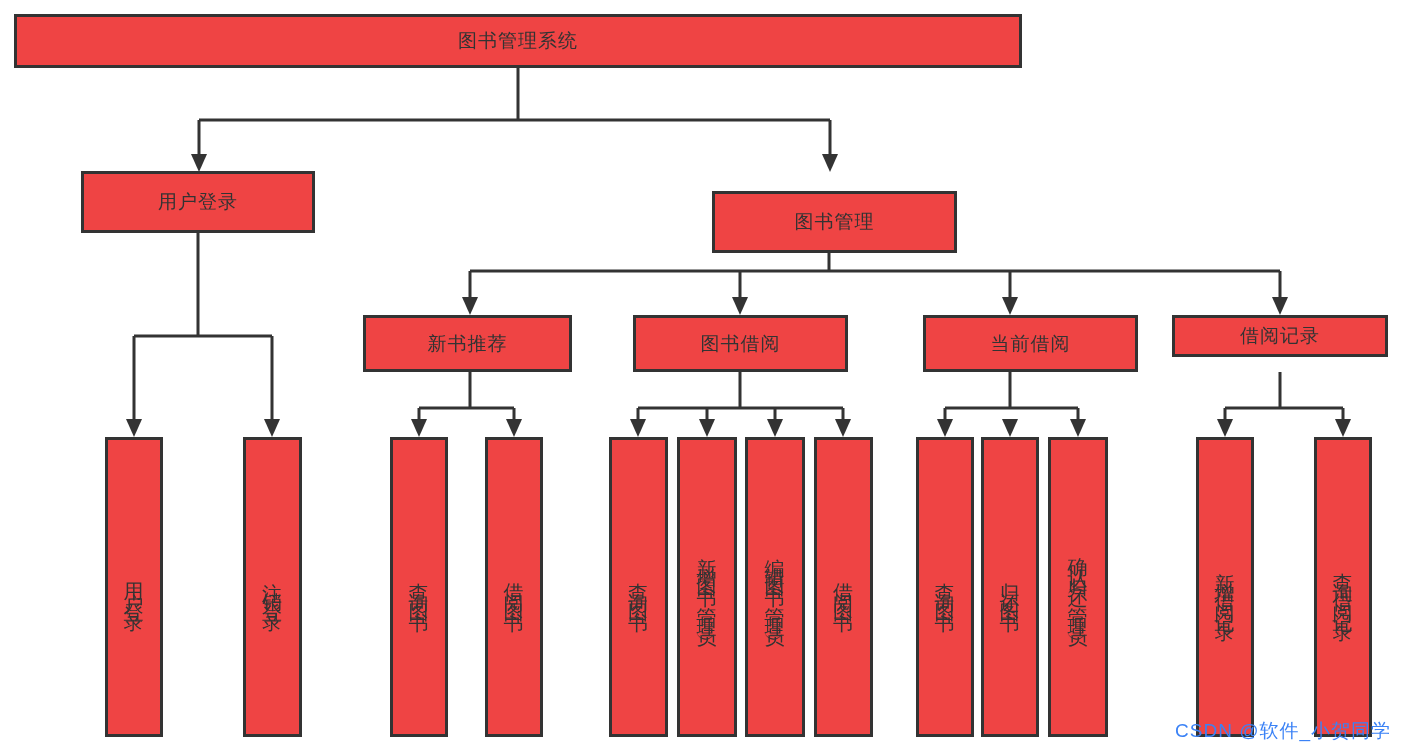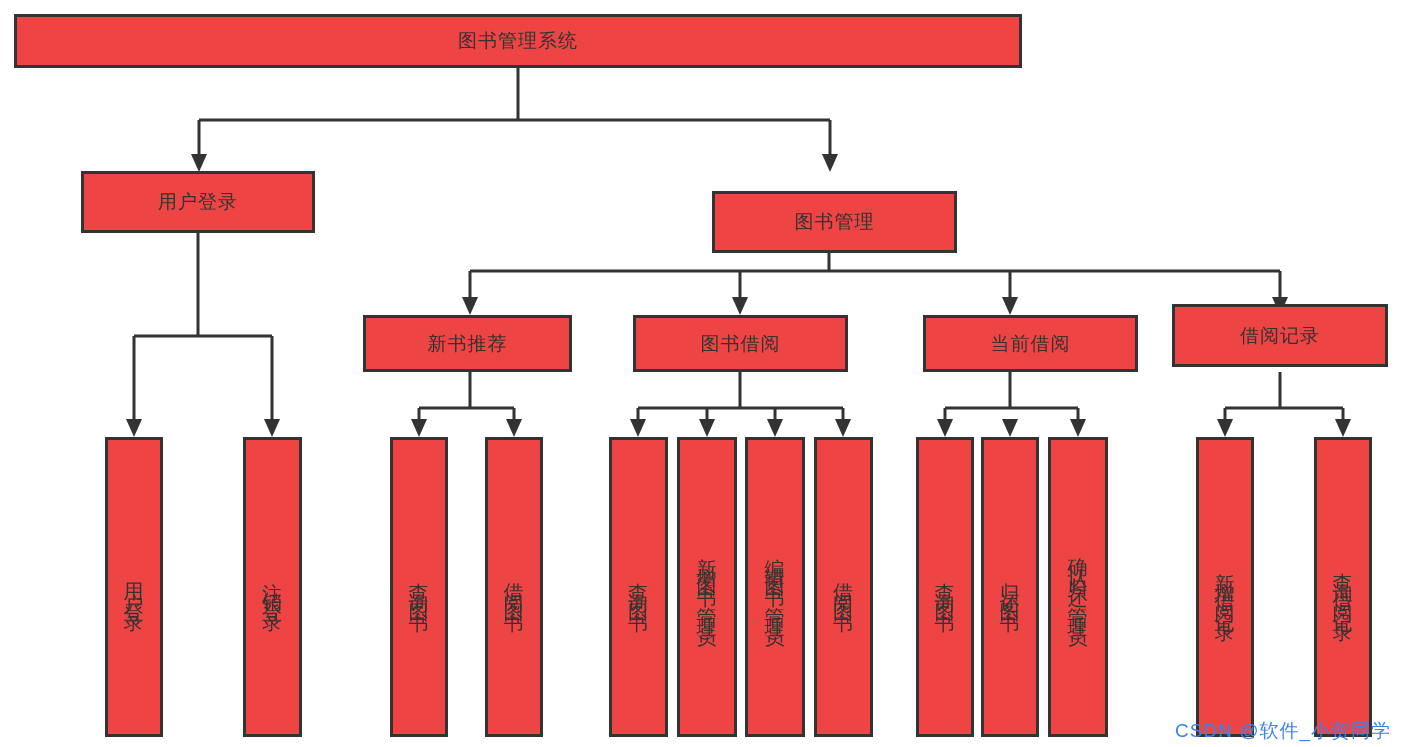--- a/index.html
+++ b/index.html
@@ -120,21 +120,21 @@
 
   <div class="box" style="left:363px; top:315px; width:209px; height:57px;">
     <span class="hlabel">新书推荐</span>
   </div>
   <div class="box" style="left:633px; top:315px; width:215px; height:57px;">
     <span class="hlabel">图书借阅</span>
   </div>
   <div class="box" style="left:903px; top:315px; width:215px; height:57px;margin-left:20px;">
     <span class="hlabel">当前借阅</span>
   </div>
-  <div class="box" style="left:1172px; top:304px; width:216px; height:63px;">
+  <div class="box" style="left:1172px; top:315px; width:216px; height:42px;">
     <span class="hlabel">借阅记录</span>
   </div>
 
   <div class="box" style="left:105px; top:437px; width:58px; height:300px;">
     <span class="vtext">用户登录</span>
   </div>
   <div class="box" style="left:243px; top:437px; width:59px; height:300px;">
     <span class="vtext">注销登录</span>
   </div>
 

